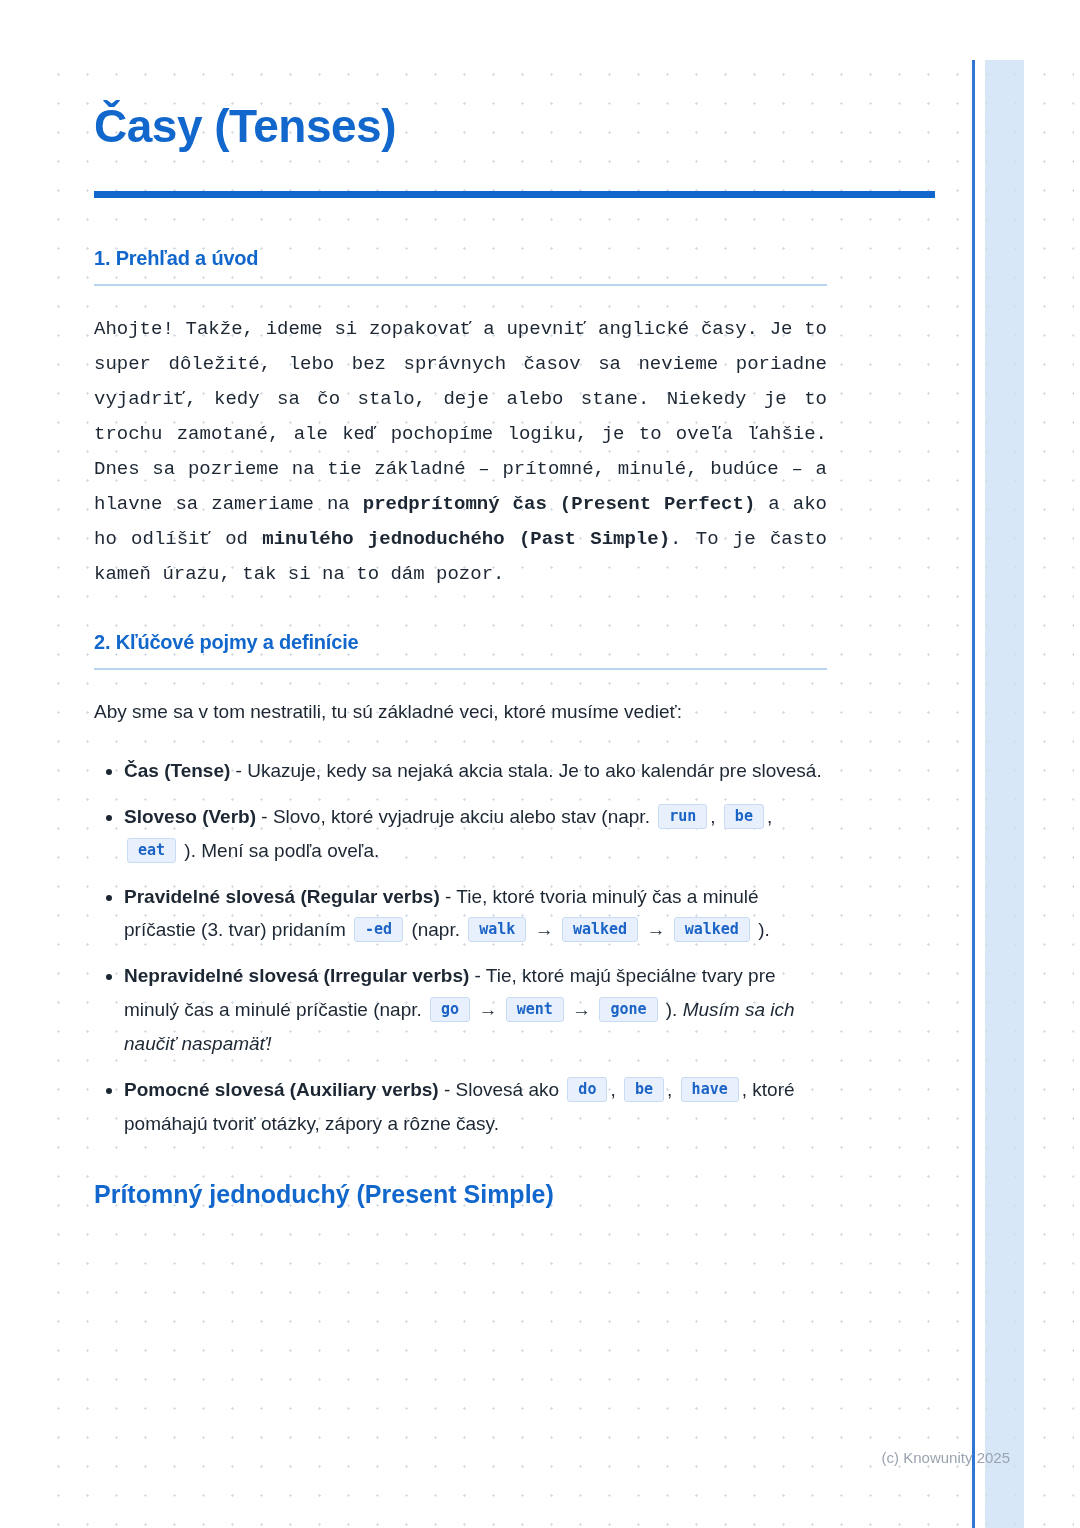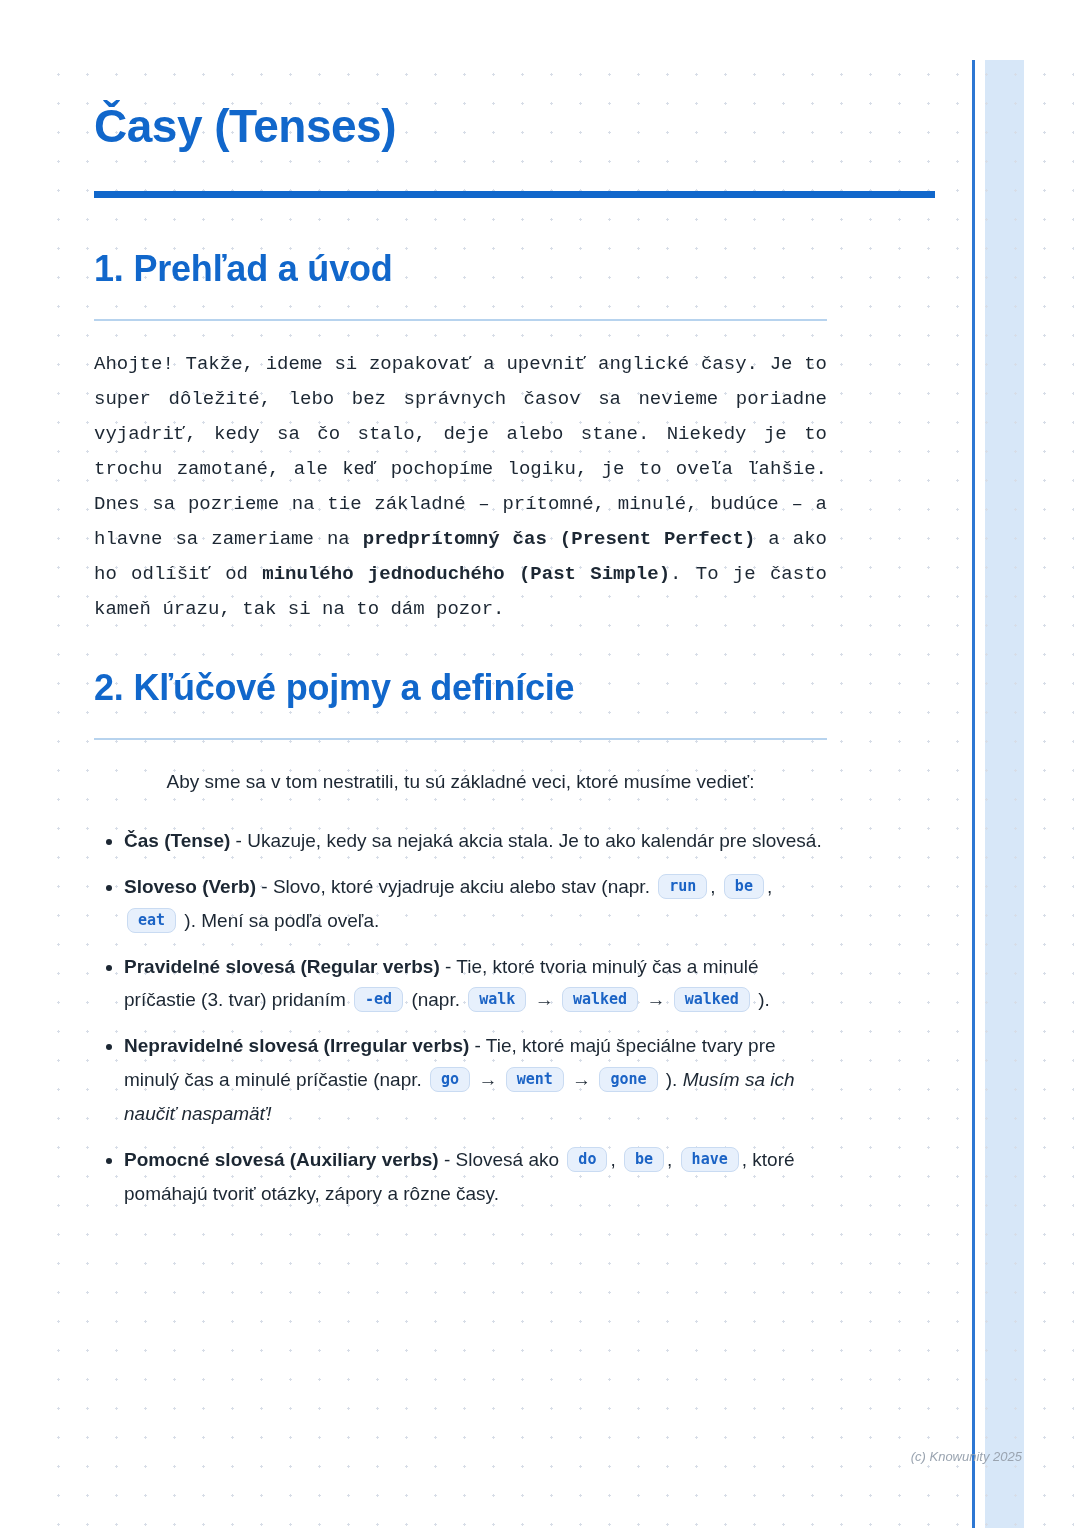--- a/index.html
+++ b/index.html
@@ -22,44 +22,44 @@
     position:absolute; left:972px; top:44px; bottom:0; width:3px; z-index:0;
     background:var(--margin-line, #2d77d3);
   }
   .content { position:absolute; left:94px; top:84px; width:841px; z-index:2; }
   .title {
     margin:0 0 38px; font-size:46px; line-height:1.15; font-weight:700;
     letter-spacing:-0.5px; color:var(--accent, #1167cb);
   }
   .title-rule { width:841px; height:7px; background:var(--accent, #1167cb); margin:0 0 48px; }
   .h2 {
-    width:733px; margin:0 0 26px; padding-bottom:28px;
+    width:733px; margin:0 0 26px; padding-bottom:13px;
     border-bottom:2.5px solid var(--heading-underline, #b7d3ee);
-    font-size:36px; line-height:1.25; font-weight:700;
+    font-size:20px; line-height:1.25; font-weight:700;
     color:var(--accent, #1167cb); letter-spacing:-0.2px;
   }
-  .para { width:733px; margin:0 0 26px; font-size:19px; line-height:1.72;text-align:center; }
+  .para { width:733px; margin:0 0 26px; font-size:19px; line-height:1.72; }
   .justify { text-align:justify; line-height:1.84; margin-bottom:38px;font-family:Liberation Mono, monospace; }
   .gap-lg { margin-bottom:34px; }
   .bullets { width:733px; margin:0 0 40px; padding:0 0 0 30px; box-sizing:border-box; list-style:disc; }
   .bullets li { margin-bottom:12px; font-size:19px; line-height:1.78; }
   .bullets li::marker { color:var(--body-text, #1c2733); }
   .h3 { margin:0 0 32px; font-size:25px; font-weight:700; color:var(--accent, #1167cb); }
   .seg-b { font-weight:700;text-align:center; }
   .seg-i { font-style:italic; }
   .seg-c {
     display:inline-block; margin:0 3px; padding:1px 10px;
     background:var(--chip-bg, #e7f0fc); border:1.5px solid var(--chip-border, #c9dbf2);
-    border-radius:8px; font-family:"DejaVu Sans Mono", monospace;
+    border-radius:3px; font-family:"DejaVu Sans Mono", monospace;
     font-size:15px; font-weight:700; line-height:1.4;
     color:var(--chip-text, #1b63c5); vertical-align:2px;
   }
   .footer {
-    position:absolute; top:1433px; right:58px; z-index:3;
-    font-size:13px; color:var(--footer-text, #9aa4b0);font-style:italic;
+    position:absolute; top:1433px; right:70px; z-index:3;
+    font-size:15px; color:var(--footer-text, #9aa4b0);
   }
 </style>
 </head>
 <body>
 
 <div class="page">
   <div class="margin-strip"></div>
   <div class="margin-line"></div>
   <div class="dots"></div>
 
@@ -78,17 +78,18 @@
       <ul class="bullets">
         <li><span class="seg-b">Čas (Tense)</span><span> - Ukazuje, kedy sa nejaká akcia stala. Je to ako kalendár pre slovesá.</span></li>
         <li><span class="seg-b">Sloveso (Verb)</span><span> - Slovo, ktoré vyjadruje akciu alebo stav (napr. </span><span class="seg-c">run</span><span>, </span><span class="seg-c">be</span><span>, </span><span class="seg-c">eat</span><span> ). Mení sa podľa oveľa.</span></li>
         <li><span class="seg-b">Pravidelné slovesá (Regular verbs)</span><span> - Tie, ktoré tvoria minulý čas a minulé príčastie (3. tvar) pridaním </span><span class="seg-c">-ed</span><span> (napr. </span><span class="seg-c">walk</span><span> → </span><span class="seg-c">walked</span><span> → </span><span class="seg-c">walked</span><span> ).</span></li>
         <li><span class="seg-b">Nepravidelné slovesá (Irregular verbs)</span><span> - Tie, ktoré majú špeciálne tvary pre minulý čas a minulé príčastie (napr. </span><span class="seg-c">go</span><span> → </span><span class="seg-c">went</span><span> → </span><span class="seg-c">gone</span><span> ). </span><span class="seg-i">Musím sa ich naučiť naspamäť!</span></li>
         <li><span class="seg-b">Pomocné slovesá (Auxiliary verbs)</span><span> - Slovesá ako </span><span class="seg-c">do</span><span>, </span><span class="seg-c">be</span><span>, </span><span class="seg-c">have</span><span>, ktoré pomáhajú tvoriť otázky, zápory a rôzne časy.</span></li>
       </ul>
     </section>
 
     <section>
+      <h3 class="h3">Prítomný jednoduchý (Present Simple)</h3>
     </section>
   </main>
 
   <div class="footer">(c) Knowunity 2025</div>
 </div>
 
 </body></html>

